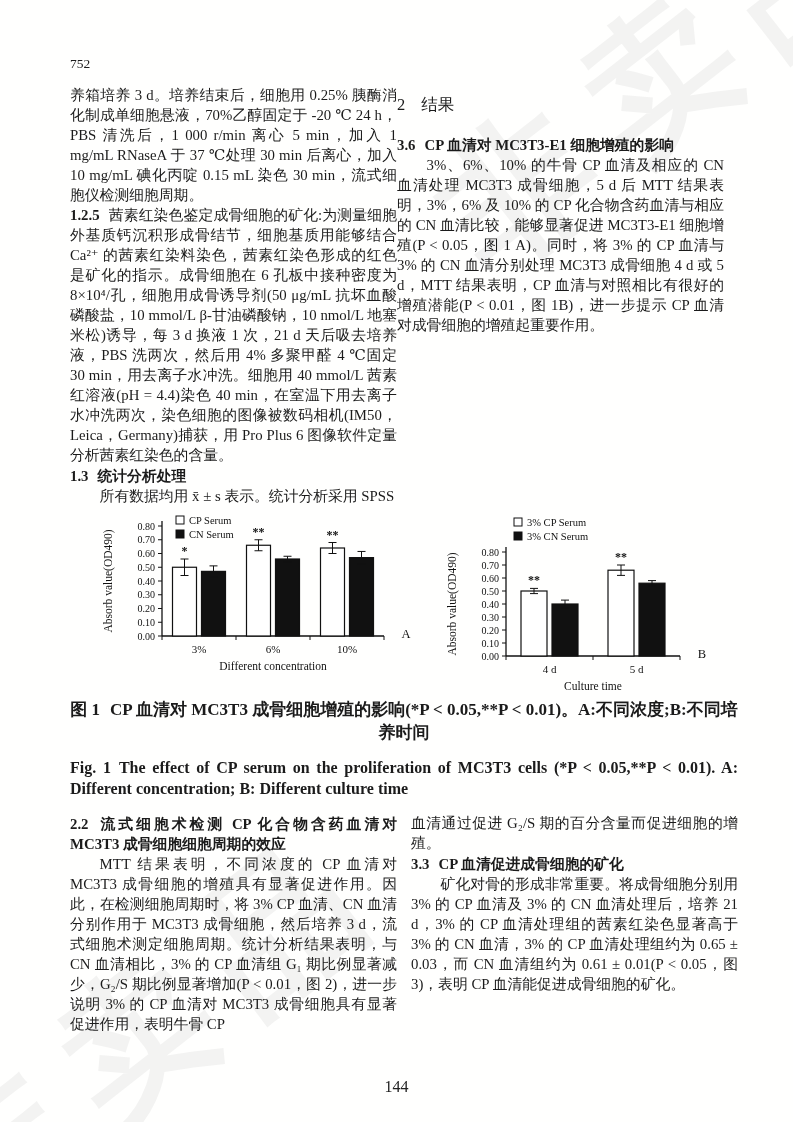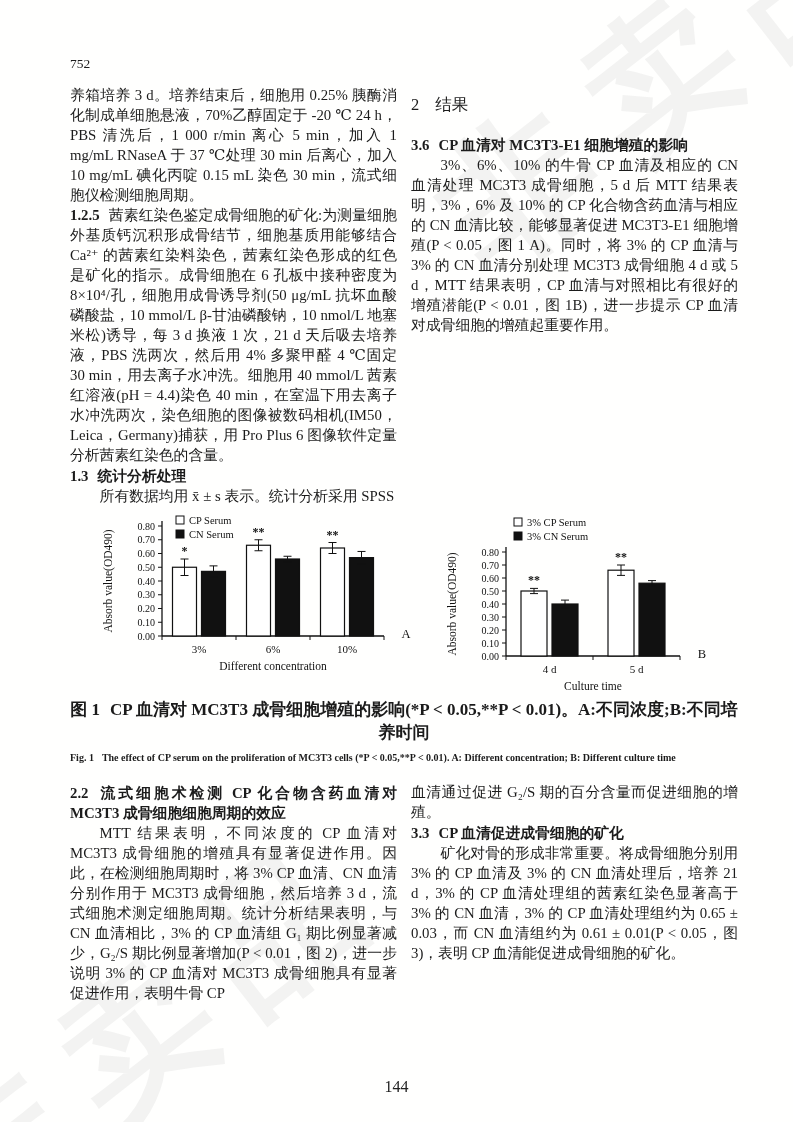--- a/index.html
+++ b/index.html
@@ -2,32 +2,32 @@
 <html><head>
 <meta charset="utf-8">
 <style>
   html,body{margin:0;padding:0;background:#e8e8e8;}
   .page{position:relative;width:793px;height:1122px;background:#fffffe;overflow:hidden;
         font-family:"Liberation Serif","DejaVu Serif",serif;color:#1b1b1b;box-shadow:0 0 6px rgba(0,0,0,.2);}
   .content{position:absolute;left:70px;top:56px;width:668px;}
   .header{display:flex;align-items:flex-end;font-size:13.5px;}
   .header .pn{width:150px;}
   .header .journal{margin-left:auto;border-bottom:1.2px solid #3a3a3a;padding:0 1px 3px 1px;letter-spacing:.2px;}
-  .columns{display:flex;gap:14px;margin-top:13px;}
+  .columns{display:flex;margin-top:13px;}
   .col{width:327px;font-size:14.8px;line-height:20px;text-align:justify;}
   p{margin:0;}
   .indent{text-indent:2em;}
   .lead{font-weight:bold;margin-right:9px;}
   .sec-heading{font-weight:bold;margin-top:1px;}
   .results-heading{font-weight:normal;font-size:16.5px;margin:10px 0 20px 0;}
   .results-heading .hnum{margin-right:16px;}
   .figure-row{display:flex;justify-content:center;align-items:flex-start;gap:6px;margin-top:6px;}
   .caption-cn{text-align:center;font-size:17px;font-weight:bold;margin-top:4px;}
   .caption-cn .cl{margin-right:10px;}
-  .caption-en{font-size:10px;font-weight:bold;line-height:21px;margin-top:3px;text-align:justify;}
+  .caption-en{font-size:16px;font-weight:bold;line-height:21px;margin-top:13px;text-align:justify;}
   .caption-en .cl{margin-right:8px;}
   .bottom-columns{margin-top:14px;justify-content:space-between;}
   .footer{position:absolute;left:0;right:0;bottom:26px;text-align:center;font-size:16px;color:#222;}
   .watermark{position:absolute;font-size:150px;font-weight:bold;color:rgba(90,90,90,0.07);
              white-space:nowrap;pointer-events:none;letter-spacing:30px;}
   .wm-top{top:-30px;right:-150px;transform:rotate(-38deg);}
   .wm-bottom{bottom:-10px;left:-120px;transform:rotate(-38deg);}
   svg text{font-family:"Liberation Serif","DejaVu Serif",serif;}
 </style>
 </head>

